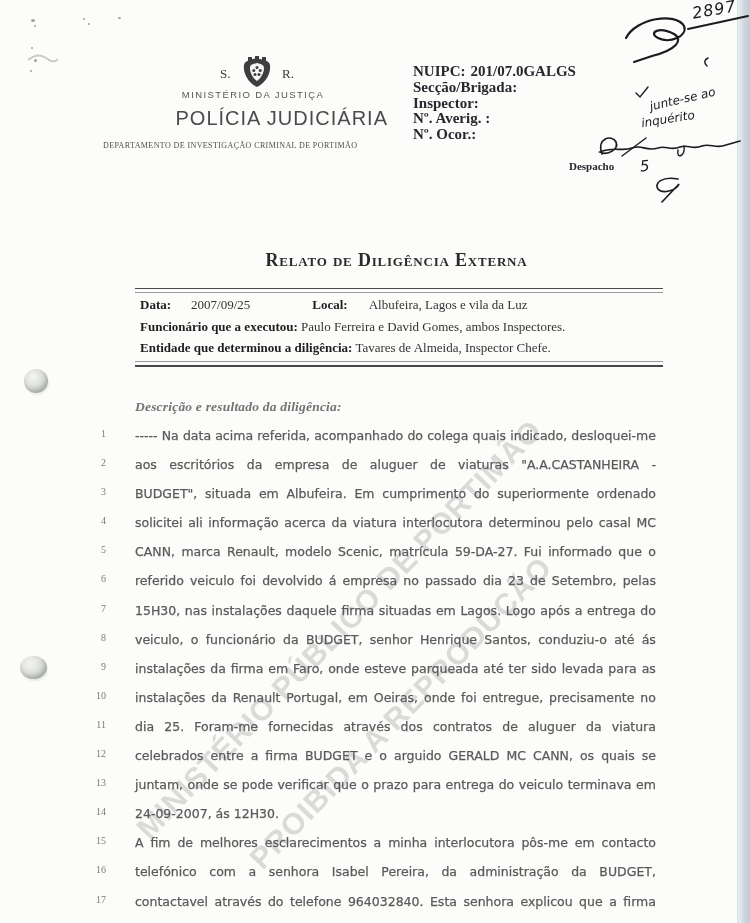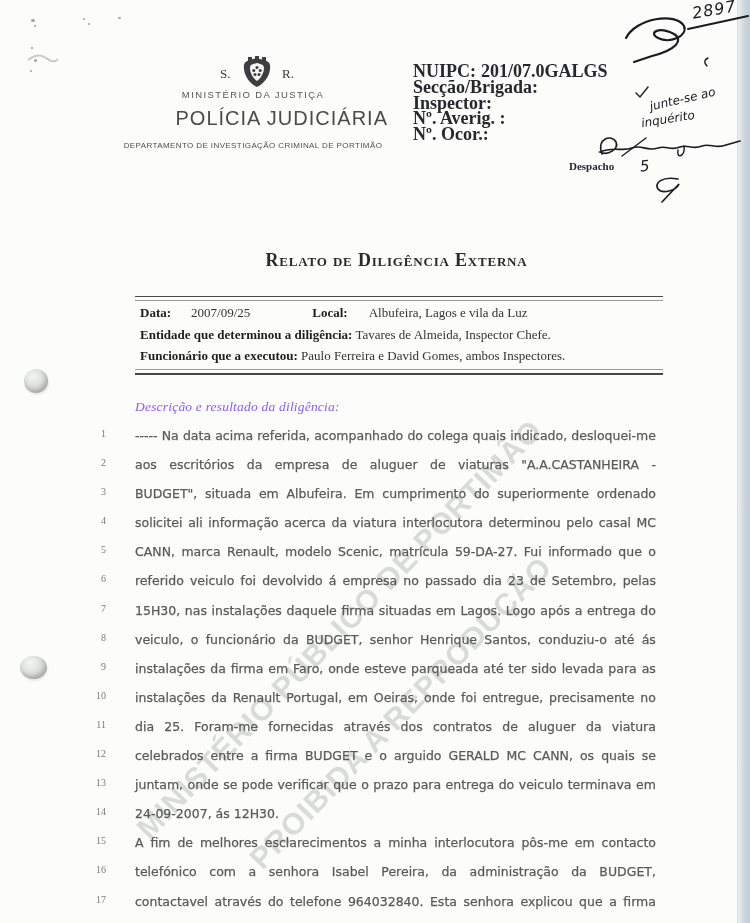--- a/index.html
+++ b/index.html
@@ -21,47 +21,47 @@
              font-family:"Liberation Sans",sans-serif;font-weight:bold;color:rgba(169,174,171,.42);}
   .wm1{left:130px;top:822px;font-size:30px;letter-spacing:1px;}
   .wm2{left:243px;top:852px;font-size:30px;letter-spacing:1px;}
   .sr{position:absolute;font-size:13px;color:#3a3a3a;z-index:3;}
   .sr-s{left:220px;top:66px;} .sr-r{left:282px;top:66px;}
   .crest{position:absolute;left:242px;top:56px;z-index:3;}
   .ministry{position:absolute;left:118px;top:89px;width:270px;text-align:center;z-index:3;
             font-family:"Liberation Sans",sans-serif;font-size:9.5px;letter-spacing:1.4px;color:#565656;}
   .org{position:absolute;left:118px;top:107px;width:270px;text-align:right;z-index:3;
        font-family:"Liberation Sans",sans-serif;font-size:20px;letter-spacing:1px;color:#4b4b4b;}
-  .dept{position:absolute;left:103px;top:141px;width:300px;text-align:center;z-index:3;
-        font-family:Liberation Sans, sans-serif;font-size:8px;letter-spacing:.4px;color:#4e4e4e;}
-  .case-fields{position:absolute;left:413px;top:64px;z-index:3;font-weight:bold;font-size:18px;
+  .dept{position:absolute;left:103px;top:141px;width:300px;text-align:left;z-index:3;
+        font-family:Liberation Serif, serif;font-size:8px;letter-spacing:.4px;color:#4e4e4e;}
+  .case-fields{position:absolute;left:413px;top:64px;z-index:3;font-weight:bold;font-size:15px;
                color:#27272f;line-height:15.8px;}
   .case-row span+span{margin-left:5px;}
   .despacho{position:absolute;left:569px;top:160px;z-index:3;font-weight:bold;font-size:11px;color:#27272f;}
   
   .ink{color:#1b1b22;z-index:4;position:absolute;font-family:"DejaVu Sans",sans-serif;font-style:italic;}
   .hw-2897{left:692px;top:0px;font-size:16px;letter-spacing:1px;transform:rotate(-10deg);}
   .hw-note1{left:649px;top:92px;font-size:12px;transform:rotate(-13deg);}
   .hw-note2{left:641px;top:112px;font-size:12px;transform:rotate(-9deg);}
   .hw-5{left:640px;top:157px;font-size:15px;transform:rotate(-6deg);}
   .hw-svg{position:absolute;z-index:4;}
   
   .title{position:absolute;left:135px;top:250px;width:523px;text-align:center;z-index:3;
          font-variant:small-caps;font-weight:bold;font-size:18px;letter-spacing:.8px;color:#2a2a2a;}
-  .info-table{position:absolute;left:135px;top:296px;width:523px;z-index:3;
+  .info-table{position:absolute;left:135px;top:288px;width:523px;z-index:3;
               border-top:1.5px solid #4a4a4a;border-bottom:2.5px solid #454545;
               padding:5px 0 6px 5px;font-size:13px;color:#2d2d2d;font-family:Liberation Serif, serif;}
   .info-table::before{content:"";position:absolute;left:0;right:0;top:2.5px;border-top:1px solid #9a9a9a;}
   .info-table::after{content:"";position:absolute;left:0;right:0;bottom:2.5px;border-top:1px solid #9a9a9a;}
   .it-row{line-height:21.5px;}
   .it-label{font-weight:bold;color:#1e1e1e;}
   .it-val{color:#333;}
   .it-sp1{display:inline-block;width:20px;} .it-sp2{display:inline-block;width:62px;} .it-sp3{display:inline-block;width:21px;}
   .desc-label{position:absolute;left:135px;top:399px;z-index:3;
-              font-weight:normal;font-style:italic;font-size:13.5px;color:#8b5cf6;letter-spacing:.2px;}
+              font-weight:bold;font-style:italic;font-size:13.5px;color:#737373;letter-spacing:.2px;}
   
   .body-lines{position:absolute;left:0;top:421px;width:750px;z-index:3;}
   .body-line{position:relative;height:29.1px;}
   .line-num{position:absolute;left:60px;top:7px;width:46px;text-align:right;
             font-family:"Liberation Serif",serif;font-size:10px;color:#7a7a7a;}
   .line-text{position:absolute;left:135px;top:0;width:521px;height:29.1px;line-height:29.1px;
              font-family:"DejaVu Sans",sans-serif;font-size:12.5px;color:#5a5a5a;
              -webkit-text-stroke:.25px #5a5a5a;}
   .line-text.flexjust{display:flex;justify-content:space-between;align-items:center;}
 </style>
@@ -146,26 +146,26 @@
     <path d="M28 3 C12 0 4 7 8 13 C12 18 26 15 29 8 L12 26" stroke="#1b1b22" stroke-width="1.7" fill="none" stroke-linecap="round"></path>
   </svg>
 
   <div class="title">Relato de Diligência Externa</div>
 
   <div class="info-table">
     <div class="it-row">
       <span class="it-label">Data:</span><span class="it-sp1"></span><span class="it-val">2007/09/25</span><span class="it-sp2"></span><span class="it-label">Local:</span><span class="it-sp3"></span><span class="it-val">Albufeira, Lagos e vila da Luz</span>
     </div>
     <div class="it-row">
+      <span class="it-label">Funcionário que a executou:</span>
+      <span class="it-val">Paulo Ferreira e David Gomes, ambos Inspectores.</span>
+    </div>
+    <div class="it-row">
       <span class="it-label">Entidade que determinou a diligência:</span>
       <span class="it-val">Tavares de Almeida, Inspector Chefe.</span>
-    </div>
-    <div class="it-row">
-      <span class="it-label">Funcionário que a executou:</span>
-      <span class="it-val">Paulo Ferreira e David Gomes, ambos Inspectores.</span>
     </div>
   </div>
 
   <div class="desc-label">Descrição e resultado da diligência:</div>
   <div class="body-lines">
       <div class="body-line">
         <span class="line-num">1</span>
         <span class="line-text flexjust">
           <span>-----</span>
           <span>Na</span>

